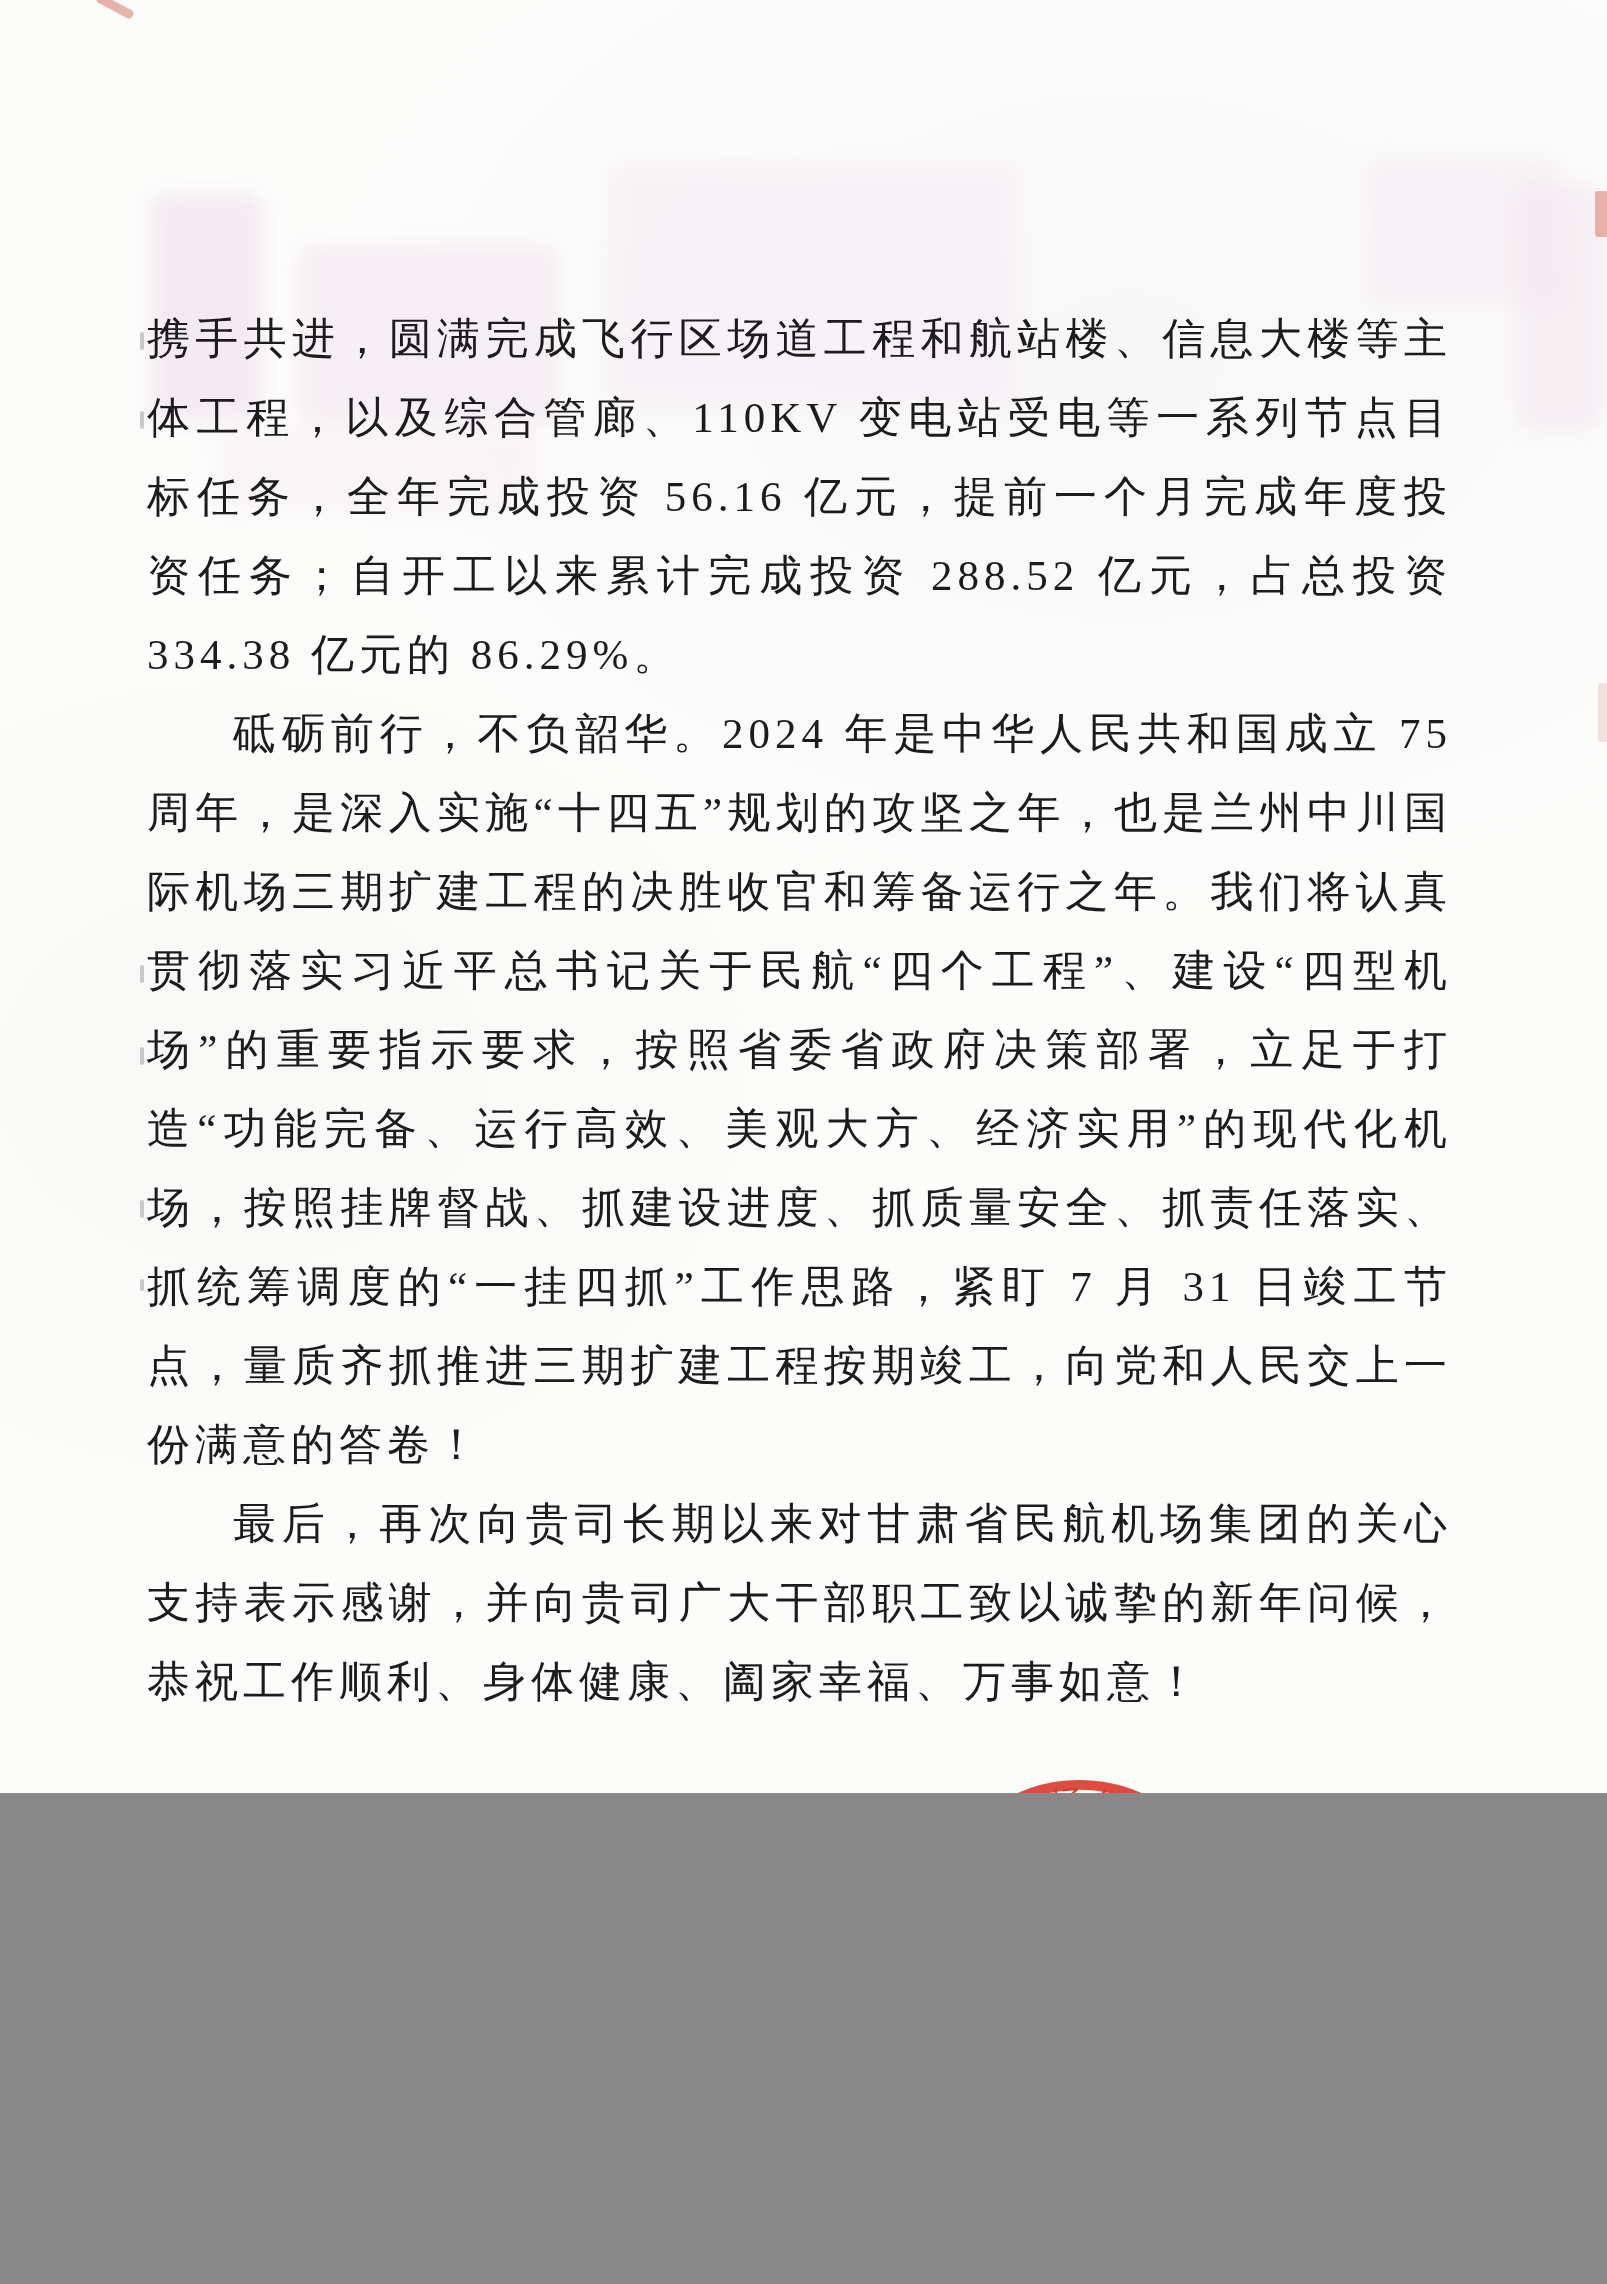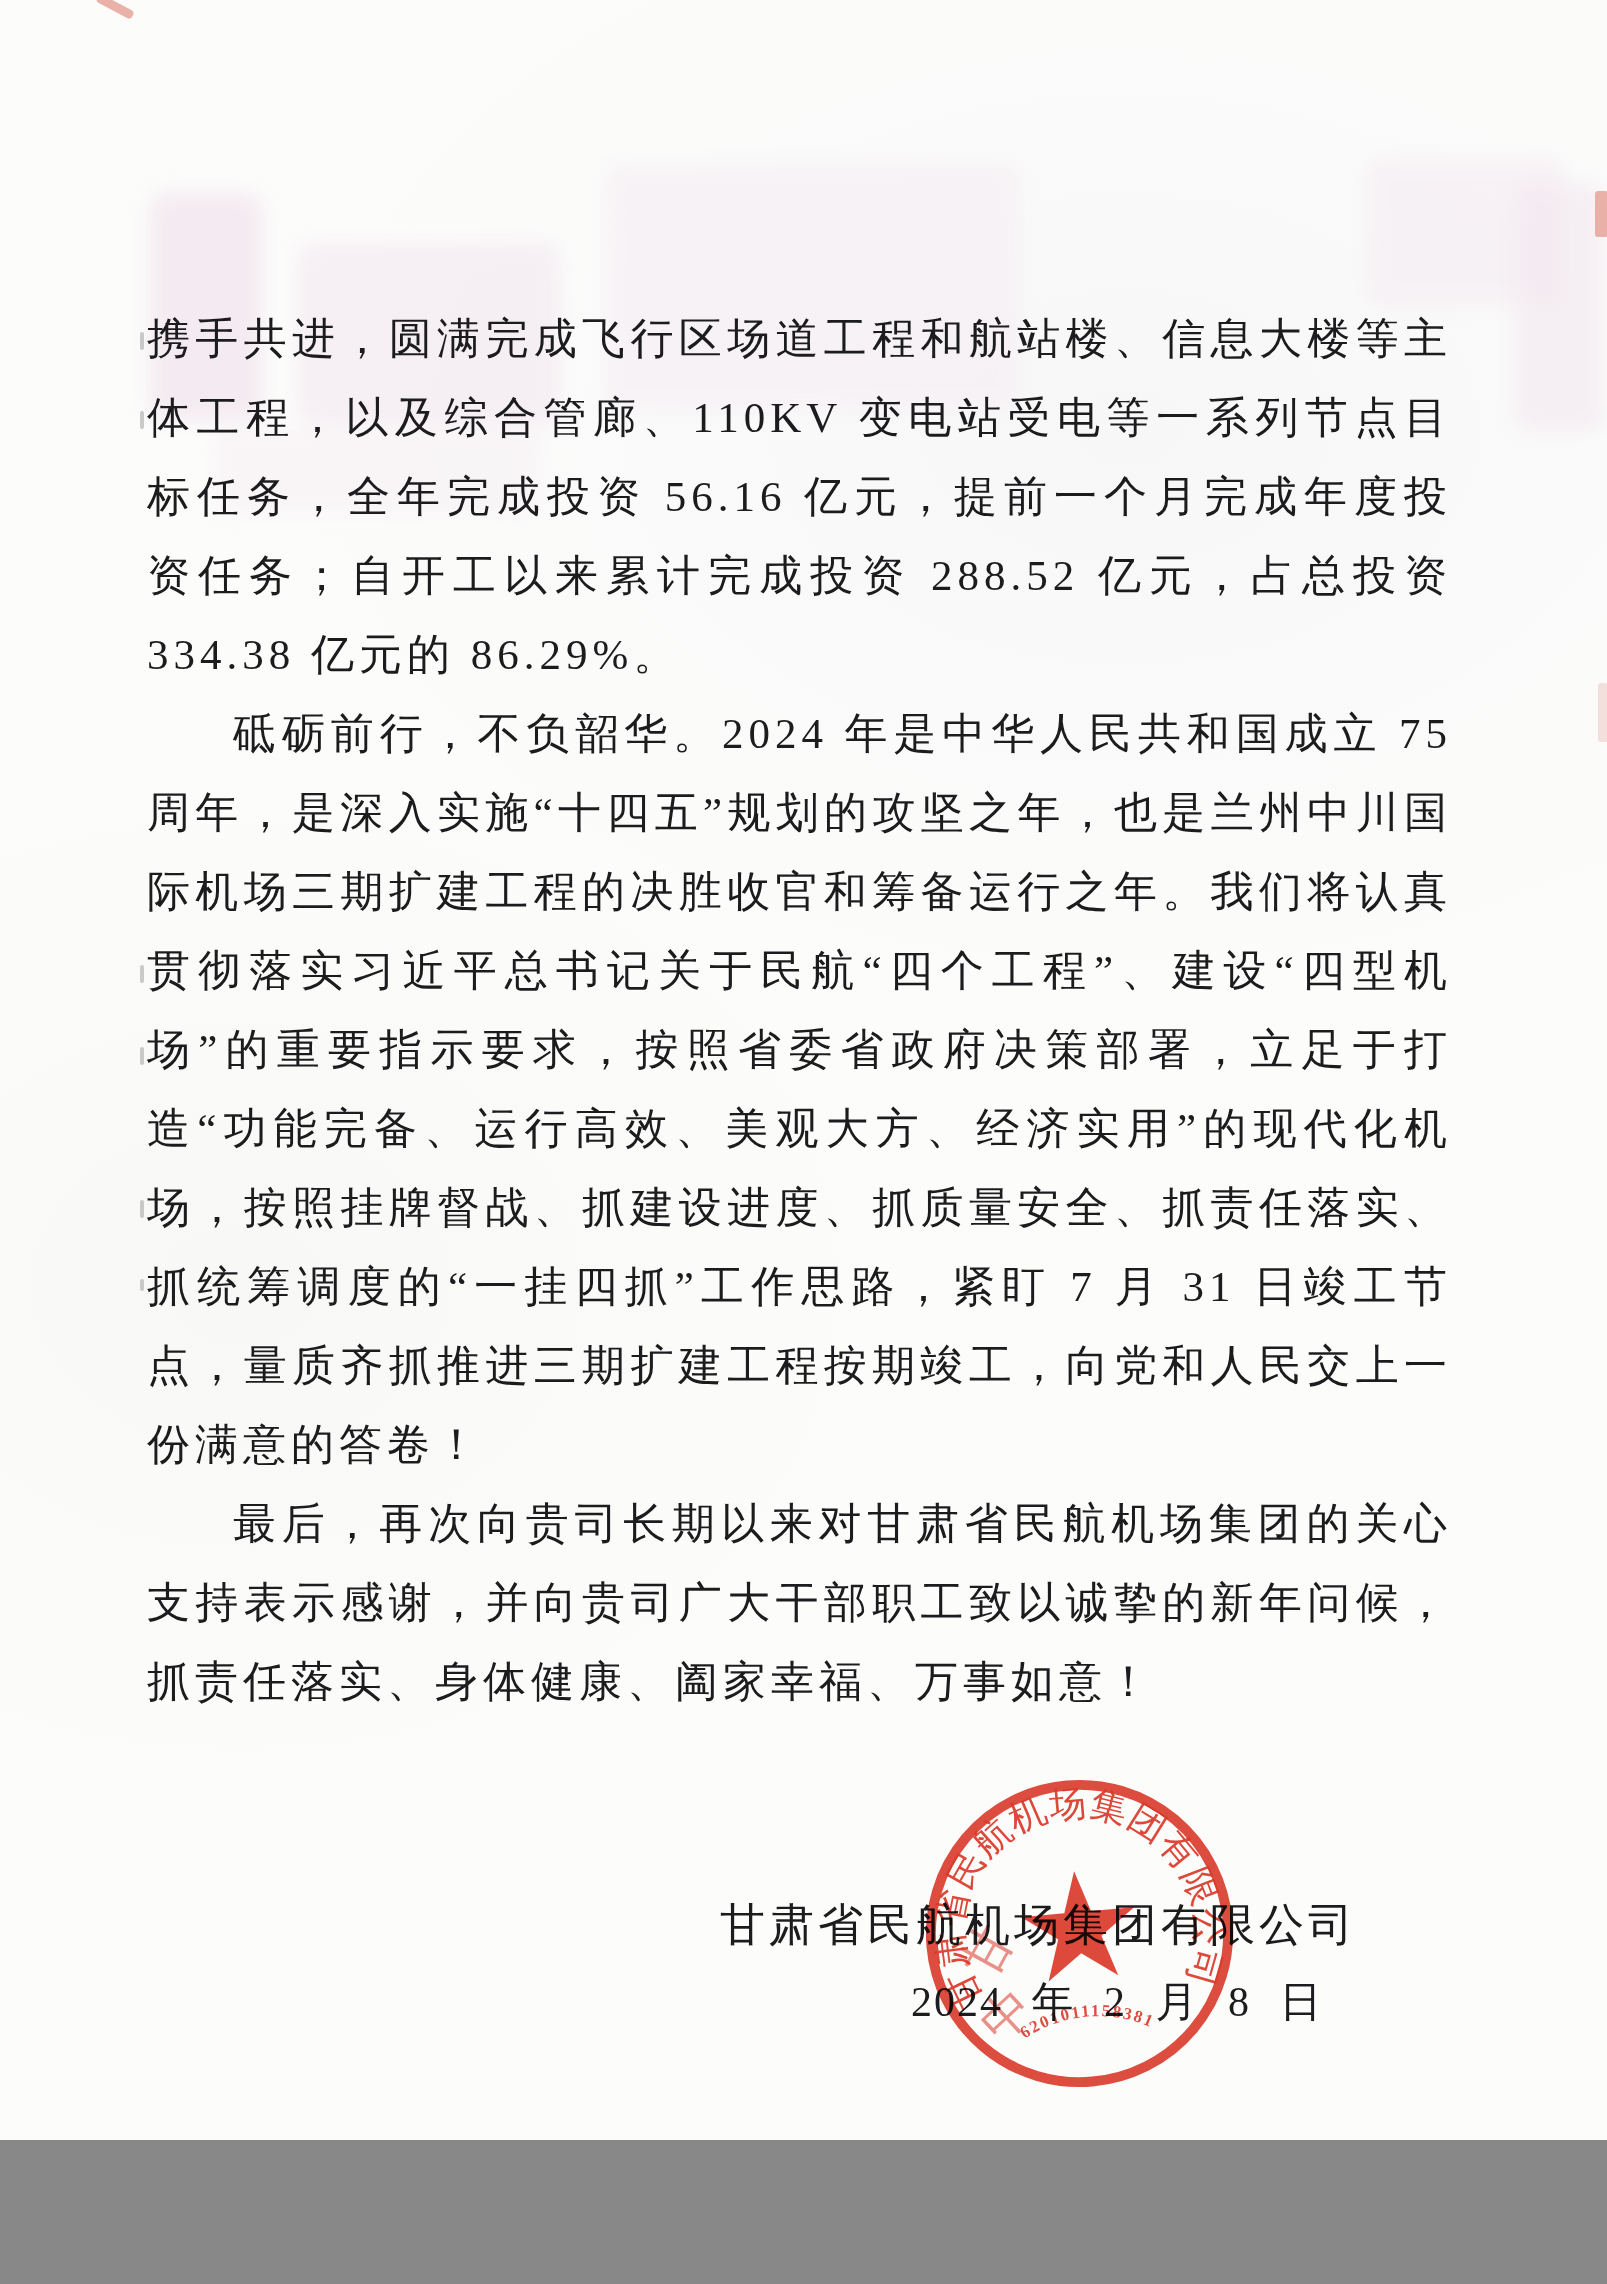--- a/index.html
+++ b/index.html
@@ -1,18 +1,18 @@
 <!DOCTYPE html>
 <html><head>
 <meta charset="utf-8">
 <style>
   html,body{margin:0;padding:0;background:#888;}
   .page{
     position:relative;
-    width:1608px;height:2140px;
+    width:1608px;height:1793px;
     margin:0 auto;
     background:
       radial-gradient(1188px 792px at 70% 20%, rgba(240,238,242,.35), rgba(0,0,0,0) 70%),
       radial-gradient(891px 693px at 15% 60%, rgba(238,238,236,.30), rgba(0,0,0,0) 70%),
       #fcfcfb;
     overflow:hidden;
     font-family:"Liberation Serif","DejaVu Serif",serif;
     color:#1c1c1e;
   }
 
@@ -89,21 +89,21 @@
   <div class="artifact dash d2"></div>
   <div class="artifact dash d3"></div>
   <div class="artifact dash d4"></div>
   <div class="artifact dash d5"></div>
   <div class="artifact dash d6"></div>
   <div class="artifact corner-shadow"></div>
 
   <div class="body-text">
     <p class="no-indent">携手共进，圆满完成飞行区场道工程和航站楼、信息大楼等主体工程，以及综合管廊、110KV 变电站受电等一系列节点目标任务，全年完成投资 56.16 亿元，提前一个月完成年度投资任务；自开工以来累计完成投资 288.52 亿元，占总投资 334.38 亿元的 86.29%。</p>
     <p>砥砺前行，不负韶华。2024 年是中华人民共和国成立 75 周年，是深入实施“十四五”规划的攻坚之年，也是兰州中川国际机场三期扩建工程的决胜收官和筹备运行之年。我们将认真贯彻落实习近平总书记关于民航“四个工程”、建设“四型机场”的重要指示要求，按照省委省政府决策部署，立足于打造“功能完备、运行高效、美观大方、经济实用”的现代化机场，按照挂牌督战、抓建设进度、抓质量安全、抓责任落实、抓统筹调度的“一挂四抓”工作思路，紧盯 7 月 31 日竣工节点，量质齐抓推进三期扩建工程按期竣工，向党和人民交上一份满意的答卷！</p>
-    <p>最后，再次向贵司长期以来对甘肃省民航机场集团的关心支持表示感谢，并向贵司广大干部职工致以诚挚的新年问候，抓责任落实、身体健康、阖家幸福、万事如意！</p>
+    <p>最后，再次向贵司长期以来对甘肃省民航机场集团的关心支持表示感谢，并向贵司广大干部职工致以诚挚的新年问候，恭祝工作顺利、身体健康、阖家幸福、万事如意！</p>
   </div>
 
   <div class="signature">甘肃省民航机场集团有限公司</div>
   <div class="date">2024 年 2 月 8 日</div>
 
   <div class="seal">
     <svg viewBox="0 0 326 326" width="323" height="323">
       <defs>
         <path id="sealTopArc" d="M 61 222 A 118 118 0 1 1 265 222" fill="none"></path>
         <path id="sealBottomArc" d="M 87.3 271.1 A 132 132 0 0 1 238.7 271.1" fill="none"></path>

